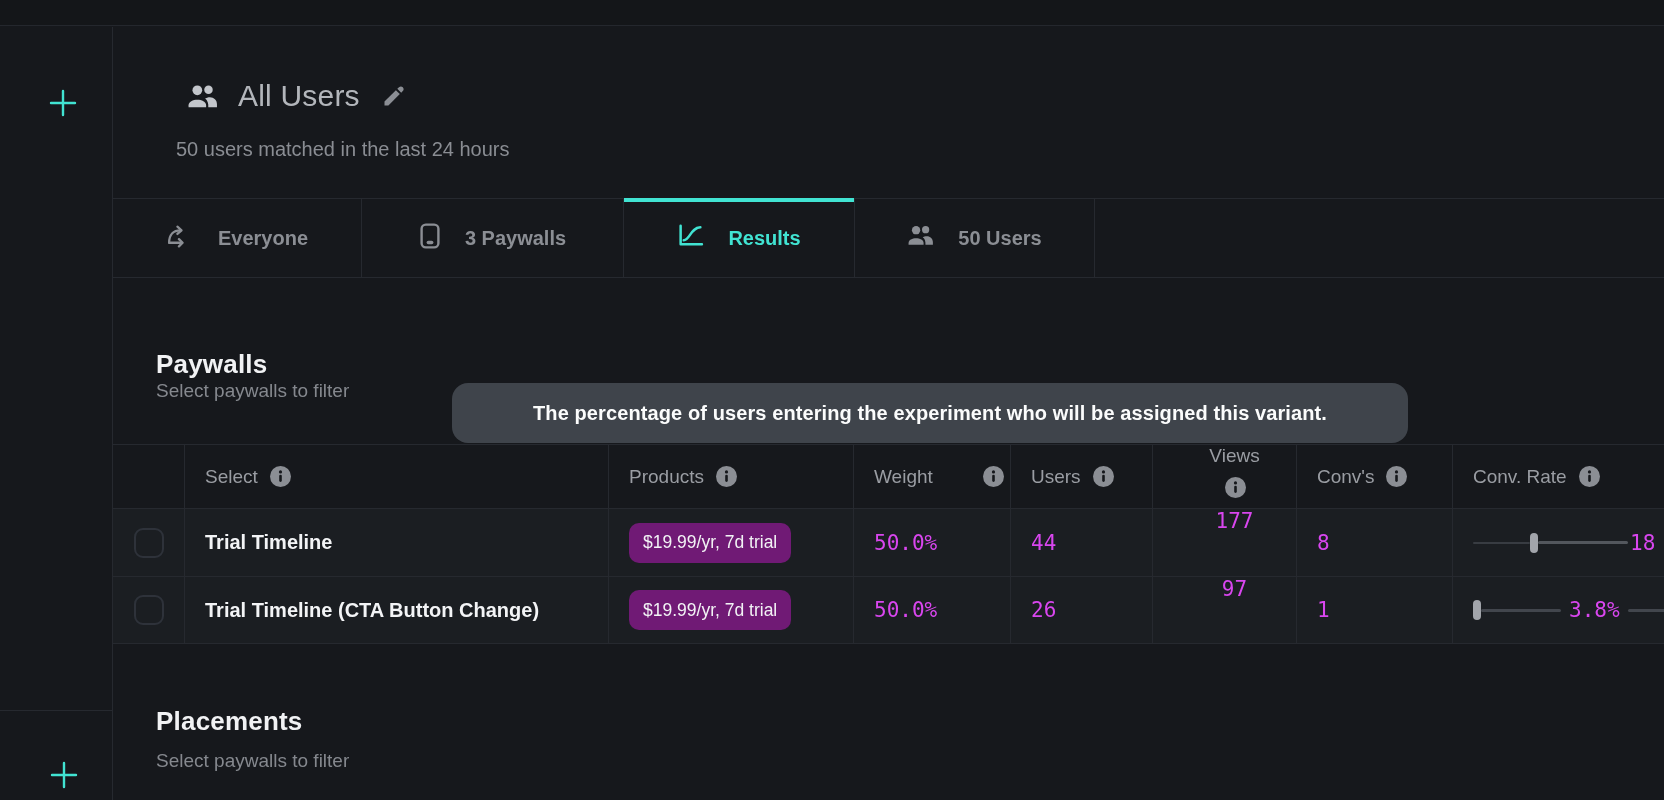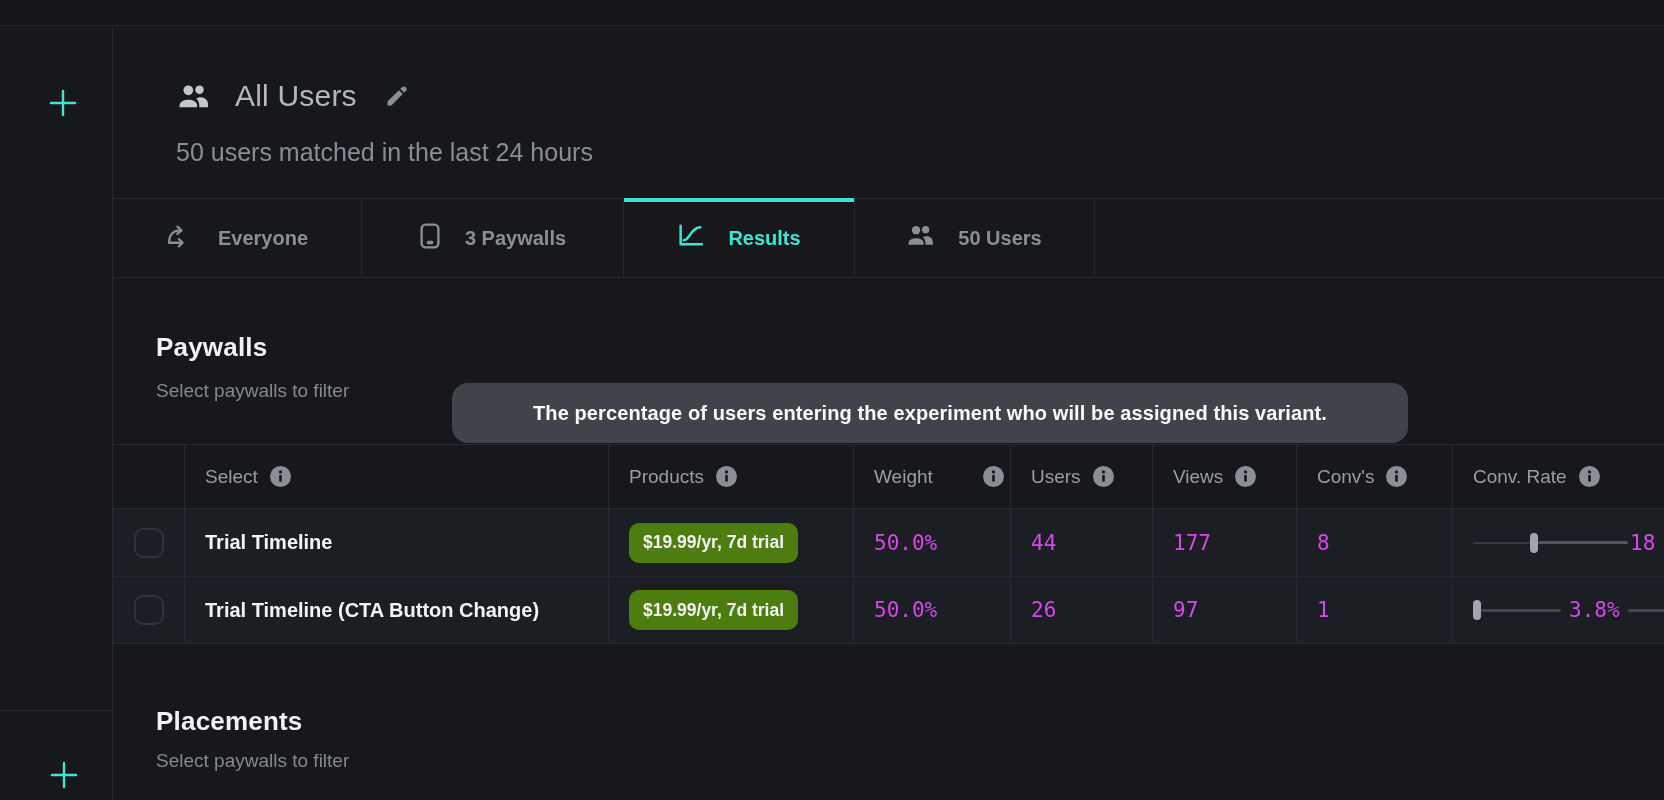--- a/index.html
+++ b/index.html
@@ -11,67 +11,67 @@
   }
   .topbar { position:absolute; left:0; top:0; width:1664px; height:26px;
     background:#141619; border-bottom:1px solid #24272d; }
   .rail { position:absolute; left:0; top:27px; width:113px; height:773px;
     border-right:1px solid #26292f; }
   .rail-divider { position:absolute; left:0; top:683px; width:112px; height:1px; background:#26292f; }
   .add-btn { position:absolute; width:30px; height:30px; cursor:pointer; display:flex; }
   .add-top { left:48px; top:88px; }
   .add-bottom { left:49px; top:760px; }
 
-  .audience { position:absolute; left:178px; top:76px; height:40px;
-    display:flex; align-items:center; gap:26px; }
+  .audience { position:absolute; left:187px; top:76px; height:40px;
+    display:flex; align-items:center; gap:20px; }
   .audience-title { font-size:30px; font-weight:500; color:#b3b6bb; letter-spacing:.2px; }
   .people-icon { color:#c3c6cb; display:flex; }
   .pencil-icon { color:#8b8e94; display:flex; cursor:pointer; margin-left:2px; }
-  .audience-sub { position:absolute; left:176px; top:138px; font-size:25px; color:#8a8d93; }
+  .audience-sub { position:absolute; left:176px; top:138px; font-size:20px; color:#8a8d93; }
 
   .tabs { position:absolute; left:113px; top:198px; width:1551px; height:80px;
     border-top:1px solid #26292f; border-bottom:1px solid #26292f; display:flex; }
   .tab { position:relative; height:100%; display:flex; align-items:center; justify-content:center;
     gap:24px; border-right:1px solid #26292f; color:#8b8e94; font-size:20px; font-weight:600;
     cursor:pointer; white-space:nowrap; }
   .tab svg { flex:none; }
   .t1 { width:249px; } .t2 { width:262px; } .t3 { width:231px; } .t4 { width:240px; }
   .tab.active { color:#41e3d2; }
   .tab.active::before { content:""; position:absolute; top:-1px; left:0; width:100%; height:4px;
     background:#41e3d2; }
 
   .section-title { position:absolute; left:156px; font-size:26px; font-weight:700;
     color:#f1f2f4; letter-spacing:.2px; }
   .section-sub { position:absolute; left:156px; font-size:19px; color:#85888e; }
-  .paywalls-title { top:332px; } .paywalls-sub { top:380px; }
+  .paywalls-title { top:349px; } .paywalls-sub { top:380px; }
   .placements-title { top:706px; } .placements-sub { top:750px; }
 
   .tooltip { position:absolute; left:452px; top:383px; width:956px; height:60px;
     background:#3f444b; border-radius:16px; display:flex; align-items:center; justify-content:center;
     color:#fbfcfc; font-size:20px; font-weight:600; z-index:5; letter-spacing:.1px; }
 
   .table { position:absolute; left:113px; top:444px; width:1735px;
     border-top:1px solid #26292f; }
   .thead { display:flex; height:64px; background:#16181c; border-bottom:1px solid #26292f;
     color:#9a9da3; font-size:19px; font-weight:500; }
   .trow { display:flex; height:68px; background:#1b1e22; border-bottom:1px solid #26292f; }
   .trow.r2 { height:67px; }
   .cell { display:flex; align-items:center; border-right:1px solid #26292f;
     padding-left:20px; gap:10px; }
   .c0 { width:72px; padding-left:0; justify-content:center; }
   .c1 { width:424px; } .c2 { width:245px; } .c3 { width:157px;gap:48px; }
-  .c4 { width:142px; } .c5 { width:144px; } .c6 { width:156px; }
+  .c4 { width:142px; } .c5 { width:144px;flex-direction:column; } .c6 { width:156px; }
   .c7 { width:393px; border-right:none; }
   .info-icon { display:inline-flex; flex:none; cursor:pointer; margin-left:2px; }
 
   .checkbox { width:30px; height:30px; border:2px solid #2e323a; border-radius:9px;
     background:transparent; cursor:pointer; }
   .pw-name { color:#f3f4f6; font-size:20px; font-weight:600; }
-  .chip { background:#4d7c0f; border-radius:10px; height:40px; display:inline-flex;
-    align-items:center; padding:0 14px; color:#f2f3f5; font-size:17.5px; font-weight:700;
+  .chip { background:#701a75; border-radius:10px; height:40px; display:inline-flex;
+    align-items:center; padding:0 14px; color:#f2f3f5; font-size:17.5px; font-weight:400;
     white-space:nowrap; }
   .mono { font-family:"DejaVu Sans Mono", monospace; font-size:21px; color:#d946ef; }
 
   .cr { gap:0; }
   .track { height:3px; background:#53575d; border-radius:2px; flex:none; }
   .track.dim { height:2px; background:#383c42; }
   .track.mid { background:#42464d; }
   .thumb { width:8px; height:20px; border-radius:4px; background:#a2a5ab; flex:none; cursor:pointer; }
   .w57 { width:57px; } .w90 { width:90px; } .w80 { width:80px; } .w170 { width:170px; }
   .ml7 { margin-left:2px; } .ml8 { margin-left:8px; }

